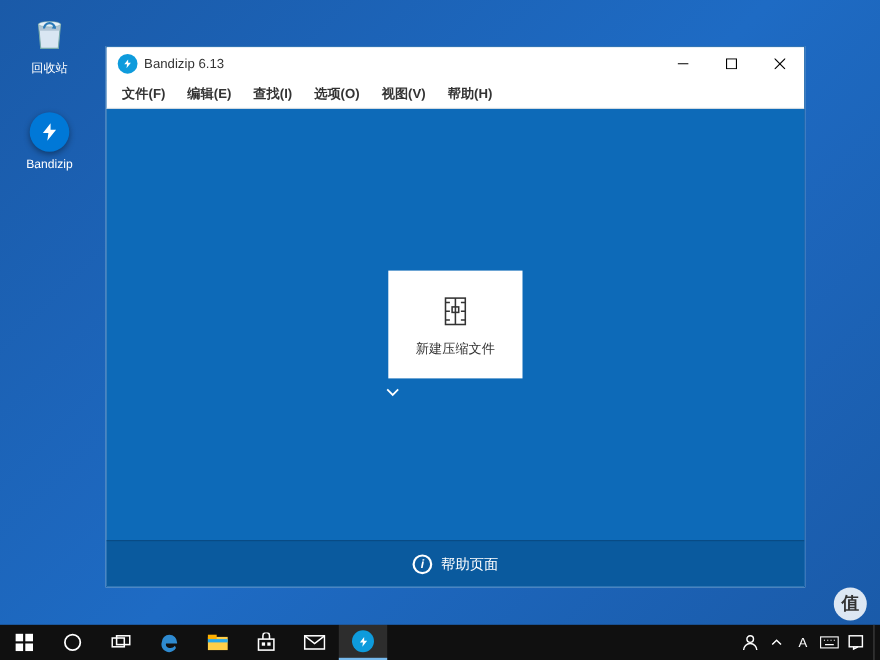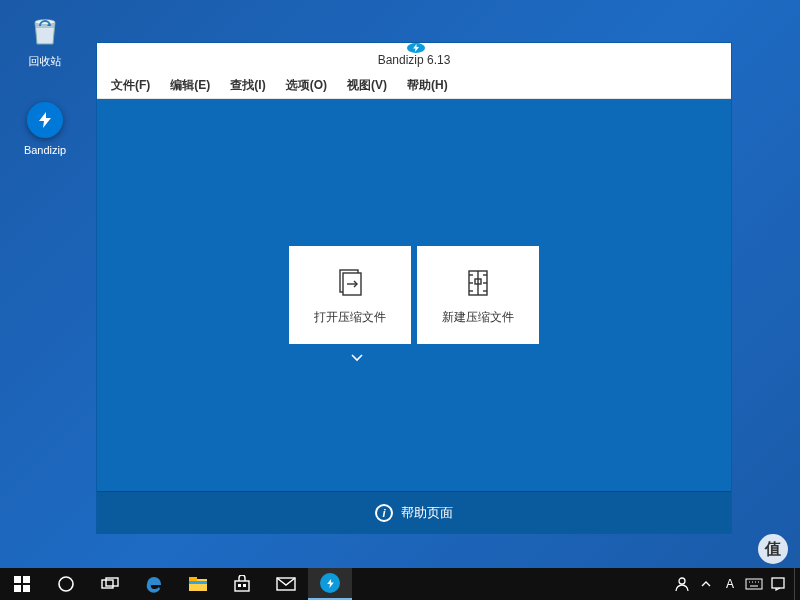--- a/index.html
+++ b/index.html
@@ -8,21 +8,21 @@
 
 .desktop { position: absolute; inset: 0; background: linear-gradient(135deg, #1a5aa8 0%, #1e6bc4 50%, #1a5aa8 100%); }
 .desktop-icon { position: absolute; width: 70px; text-align: center; color: #fff; font-size: 11px; cursor: pointer; }
 .desktop-icon .icn { width: 40px; height: 40px; margin: 0 auto 4px; display: flex; align-items: center; justify-content: center; }
 #di-recycle { top: 10px; left: 10px; }
 #di-bandi { top: 100px; left: 10px; }
 .bandi-circle { width: 36px; height: 36px; border-radius: 50%; background: #0078d7; display: flex; align-items: center; justify-content: center; box-shadow: 0 2px 6px rgba(0,0,0,.4); }
 
 
 .window { position: absolute; top: 42px; left: 96px; width: 636px; height: 492px; background: #fff; border: 1px solid #0a5aa6; display: flex; flex-direction: column; }
-.titlebar { height: 30px; display: flex; align-items: center; background: #fff; flex-direction: column; }
+.titlebar { height: 30px; display: flex; align-items: center; background: #fff; }
 .titlebar .app-icon { width: 18px; height: 18px; margin: 0 6px 0 10px; border-radius: 50%; background: #0e9bdc; display: flex; align-items: center; justify-content: center; }
 .title-text { font-size: 12px; color: #333; flex: 1; }
 .win-controls { display: flex; }
 .win-btn { width: 44px; height: 30px; display: flex; align-items: center; justify-content: center; cursor: pointer; }
 
 .menubar { height: 26px; display: flex; align-items: center; padding: 0 4px; background: #fff; border-bottom: 1px solid #e5e5e5; font-weight: bold; }
 .menu-item { font-size: 12px; color: #333; padding: 3px 10px; cursor: pointer; }
 
 .client { flex: 1; background: #0d6ab8; display: flex; flex-direction: column; }
 .client-main { flex: 1; display: flex; align-items: center; justify-content: center; gap: 6px; position: relative; }
@@ -107,31 +107,20 @@
       <div class="menu-item">文件(F)</div>
       <div class="menu-item">编辑(E)</div>
       <div class="menu-item">查找(I)</div>
       <div class="menu-item">选项(O)</div>
       <div class="menu-item">视图(V)</div>
       <div class="menu-item">帮助(H)</div>
     </div>
 
     <div class="client">
       <div class="client-main">
-        <div class="card">
-          <div class="cicon">
-            <svg width="36" height="36" viewBox="0 0 36 36" fill="none" stroke="#333" stroke-width="1.4">
-              <rect x="8" y="5" width="18" height="22"></rect>
-              <rect x="11" y="8" width="18" height="22" fill="#fff"></rect>
-              <line x1="15" y1="19" x2="25" y2="19"></line>
-              <path d="M22 16 L25 19 L22 22"></path>
-            </svg>
-          </div>
-          <span>打开压缩文件</span>
-        </div>
         <div class="card">
           <div class="cicon">
             <svg width="36" height="36" viewBox="0 0 36 36" fill="none" stroke="#333" stroke-width="1.4">
               <rect x="9" y="6" width="18" height="24"></rect>
               <line x1="18" y1="6" x2="18" y2="30"></line>
               <rect x="15" y="14" width="6" height="5"></rect>
               <line x1="9" y1="10" x2="13" y2="10"></line>
                 <line x1="23" y1="10" x2="27" y2="10"></line>
               <line x1="9" y1="18" x2="13" y2="18"></line>
                 <line x1="23" y1="18" x2="27" y2="18"></line>

